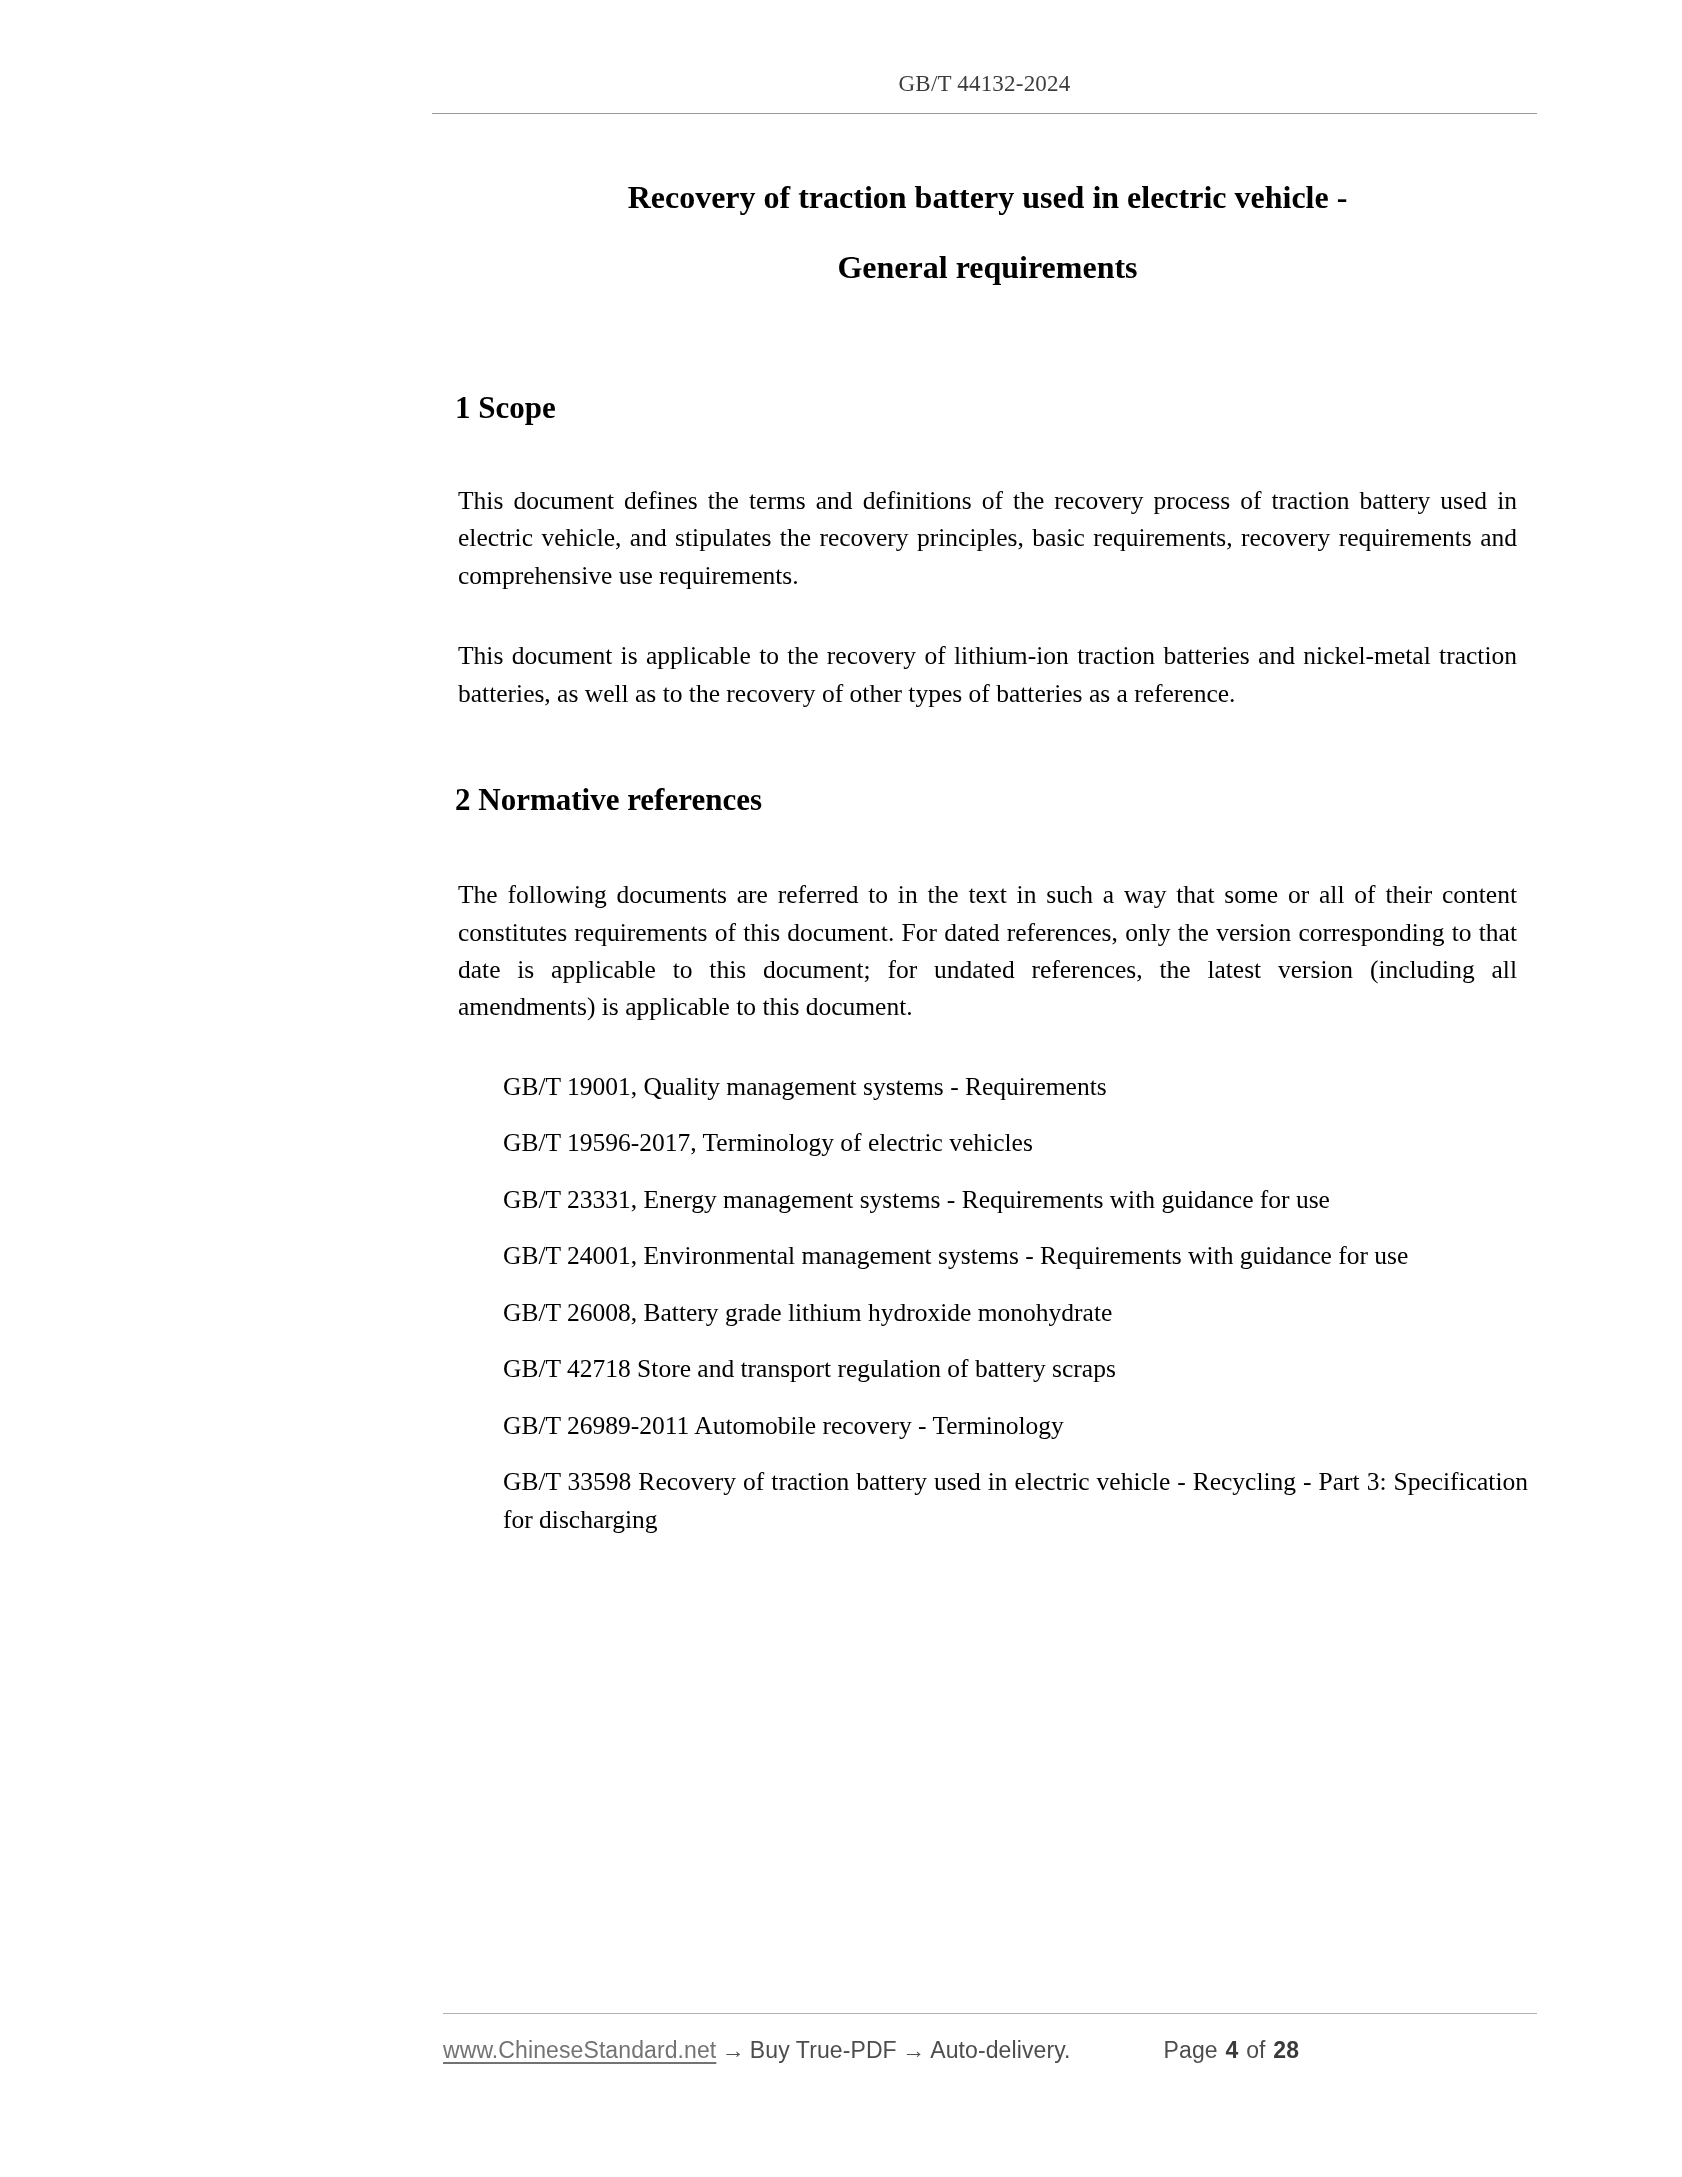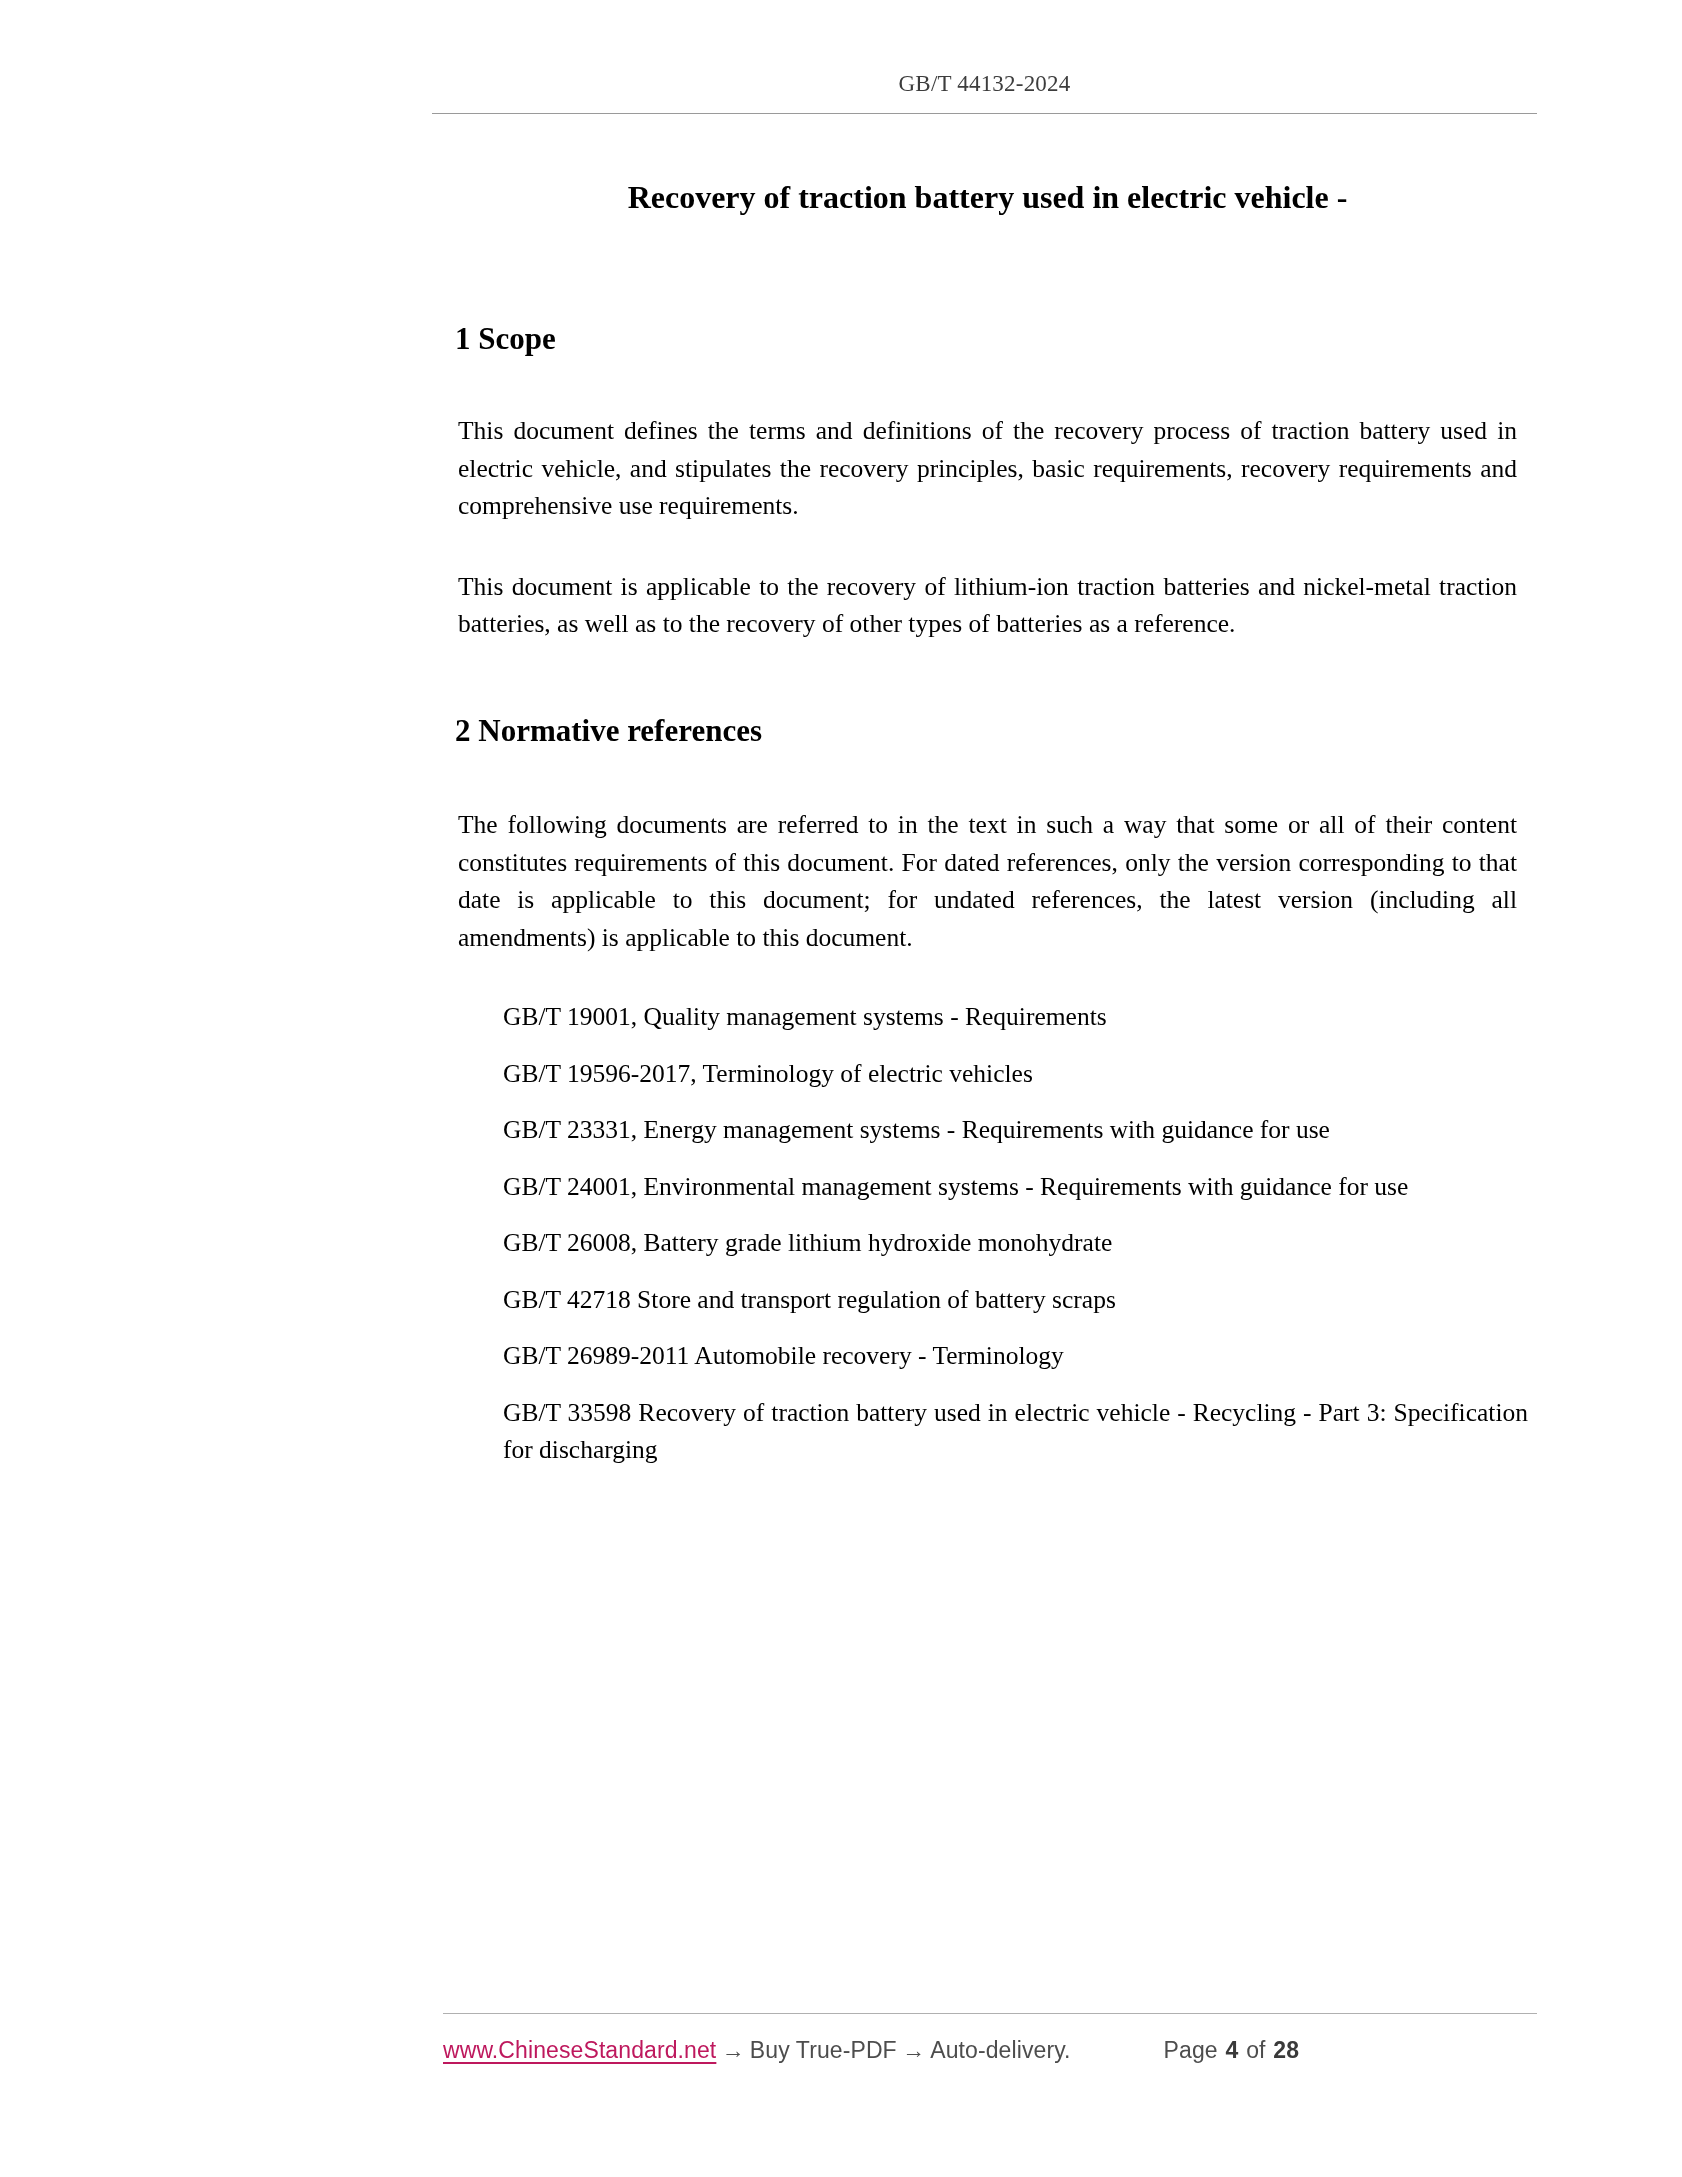--- a/index.html
+++ b/index.html
@@ -120,21 +120,21 @@
     color: #4d4d4d;
     font-size: 23px;
   }
   .footer-promo {
     white-space: nowrap;
     letter-spacing: 0.1px;
   }
   .footer-url {
     text-decoration: underline;
     text-underline-offset: 3.5px;
-    color: #be185d;
+    color: #737373;
     margin-top: 28px;
   }
   .footer-arrow {
     padding: 0 5.2px;
     font-size: 23px;
   }
   .footer-pageinfo {
     margin-left: 93px;
     white-space: nowrap;
     letter-spacing: 0.1px;
@@ -153,20 +153,21 @@
 
   <div class="page-header">
     <div class="header-text">GB/T 44132-2024</div>
     <div class="header-rule"></div>
   </div>
 
   <div class="content">
 
     <div class="doc-title">
       <span class="tline">Recovery of traction battery used in electric vehicle -</span>
+      <span class="tline">General requirements</span>
     </div>
 
     <div class="gap-title-scope"></div>
 
     <h2 class="section-heading">1 Scope</h2>
 
     <div class="gap-heading-body"></div>
 
     <p class="body-text">This document defines the terms and definitions of the recovery process of traction battery used in electric vehicle, and stipulates the recovery principles, basic requirements, recovery requirements and comprehensive use requirements.</p>
 

